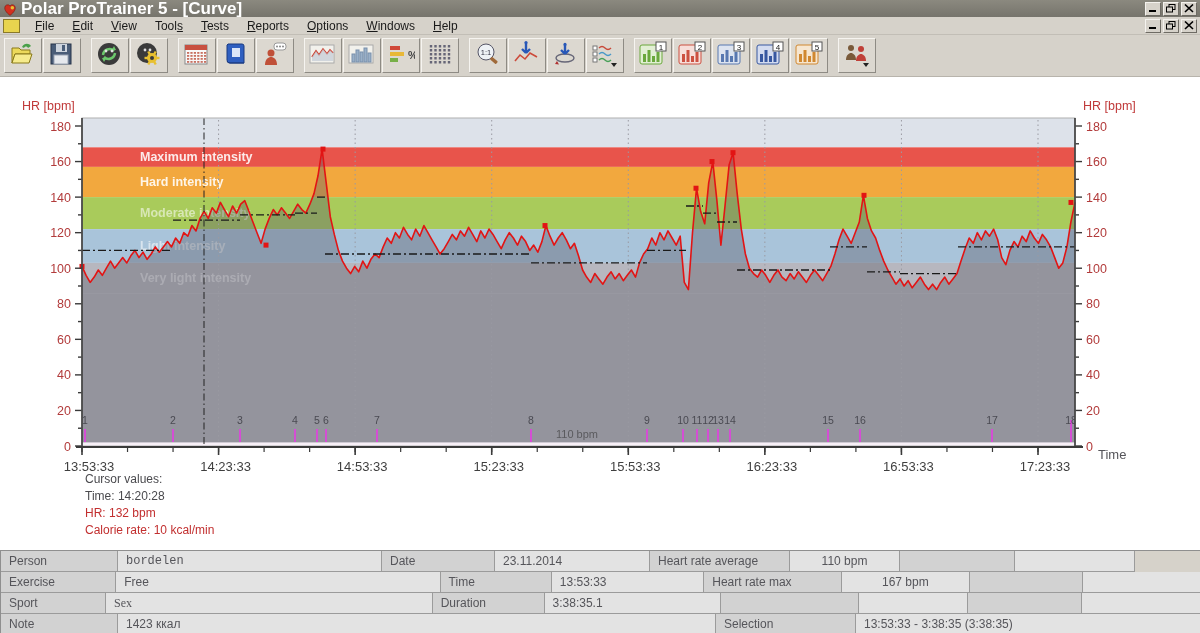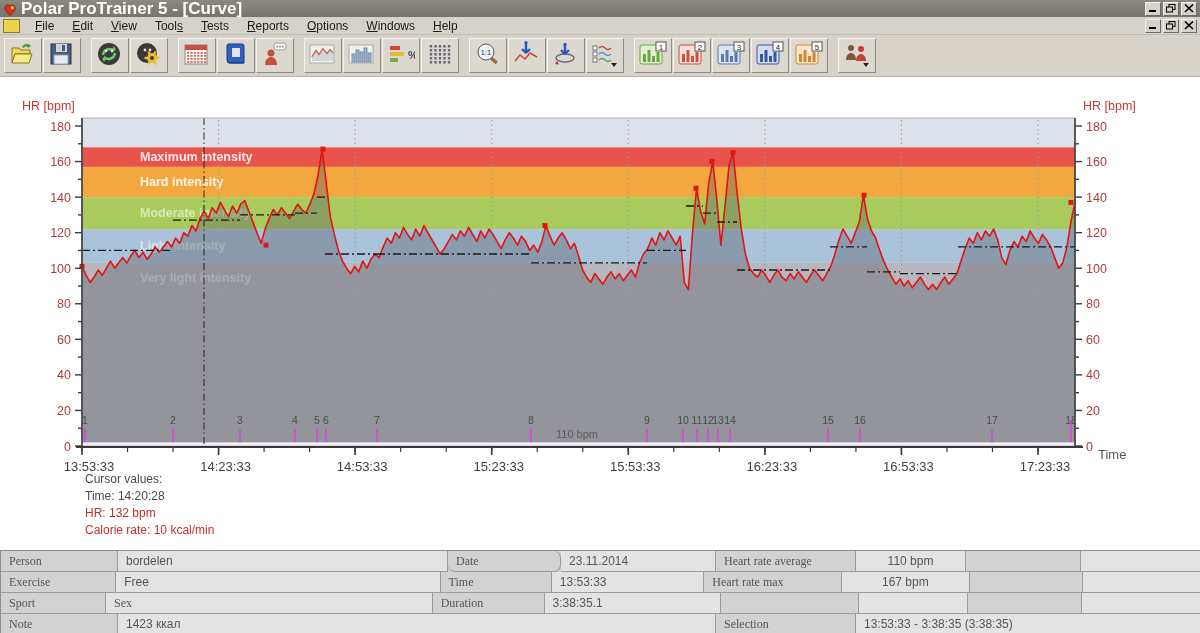--- a/index.html
+++ b/index.html
@@ -21,21 +21,21 @@
   .tgroup{display:flex;margin-right:9px;}
   .tbtn{width:38px;height:35px;background:#dcd8d0;border:1px solid;border-color:#f6f4f0 #8e8b84 #8e8b84 #f6f4f0;margin-right:1px;display:flex;align-items:center;justify-content:center;padding:0;}
   
   .client{position:relative;width:1200px;height:473px;background:#ffffff;}
   .cursor-info{position:absolute;left:85px;top:394px;font-size:12px;line-height:17px;color:#4a4a4e;}
   .cursor-info .red{color:#c22f2f;}
   
   .itable{width:1200px;border-top:1px solid #8f8f8f;border-left:1px solid #8f8f8f;font-size:12px;color:#55555a;}
   .trow{display:flex;}
   .tcell{box-sizing:border-box;border-right:1px solid #9b9b9b;border-bottom:1px solid #9b9b9b;padding:0 0 0 8px;line-height:20px;height:21px;white-space:nowrap;overflow:hidden;}
-  .tcell.lbl{background:#d2d2d2;font-family:Liberation Serif, serif;}
+  .tcell.lbl{background:#d2d2d2;}
   .tcell.val,.tcell.valc{background:#e3e3e3;}
   .tcell.valc{text-align:center;padding-left:0;}
   svg text{font-family:"Liberation Sans",sans-serif;}
 </style>
 </head>
 <body>
 
 <div class="window">
   <div class="titlebar">
     <span class="appicon">
@@ -534,22 +534,22 @@
     <div class="cursor-info">
       <div>Cursor values:</div>
       <div>Time: 14:20:28</div>
       <div class="red">HR: 132 bpm</div>
       <div class="red">Calorie rate: 10 kcal/min</div>
     </div>
   </div>
   <div class="itable" id="infotable">
       <div class="trow">
         <div class="tcell lbl" style="width: 117px;">Person</div>
-        <div class="tcell val" style="width: 330px;">bordelen</div>
-        <div class="tcell lbl" style="width: 113px; border-radius: 7px;">Date</div>
+        <div class="tcell val" style="width: 264px; font-family: Liberation Mono, monospace;">bordelen</div>
+        <div class="tcell lbl" style="width: 113px;">Date</div>
         <div class="tcell val" style="width: 155px;">23.11.2014</div>
         <div class="tcell lbl" style="width: 140px;">Heart rate average</div>
         <div class="tcell valc" style="width: 110px;">110 bpm</div>
         <div class="tcell lbl" style="width: 115px;"></div>
         <div class="tcell val" style="width: 120px;"></div>
       </div>
       <div class="trow">
         <div class="tcell lbl" style="width: 117px;">Exercise</div>
         <div class="tcell val" style="width: 330px;">Free</div>
         <div class="tcell lbl" style="width: 113px;">Time</div>

